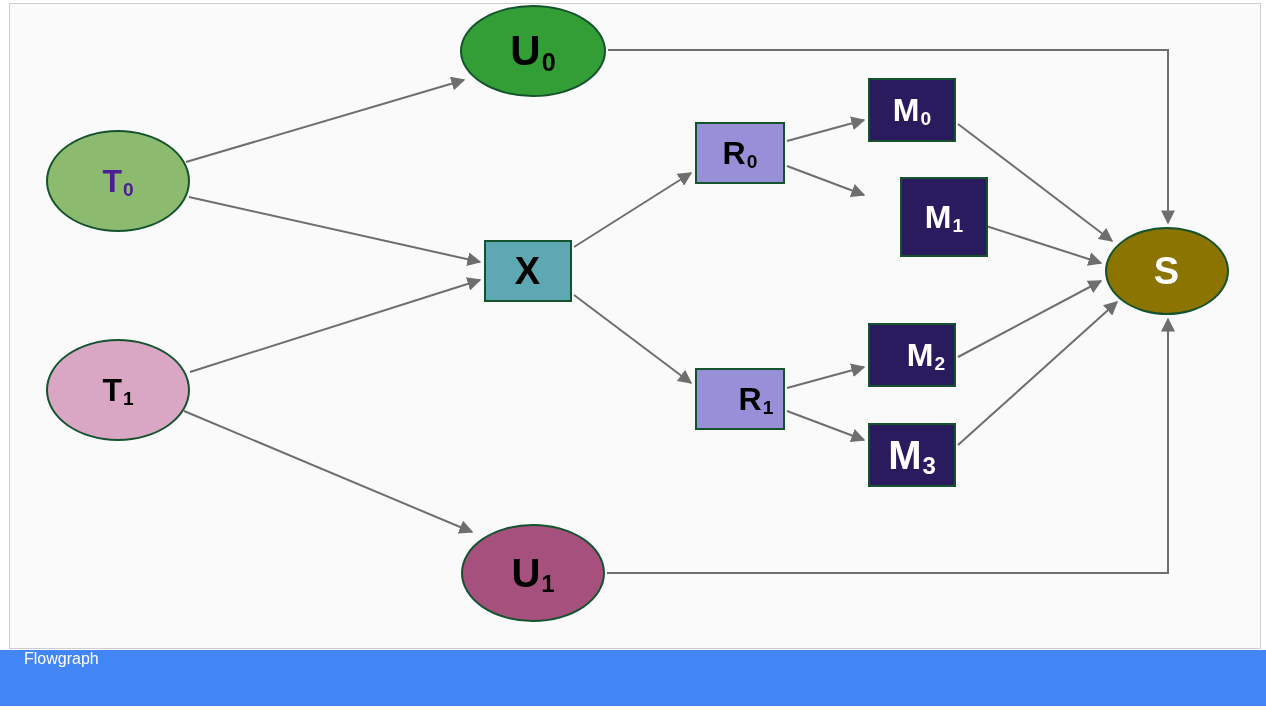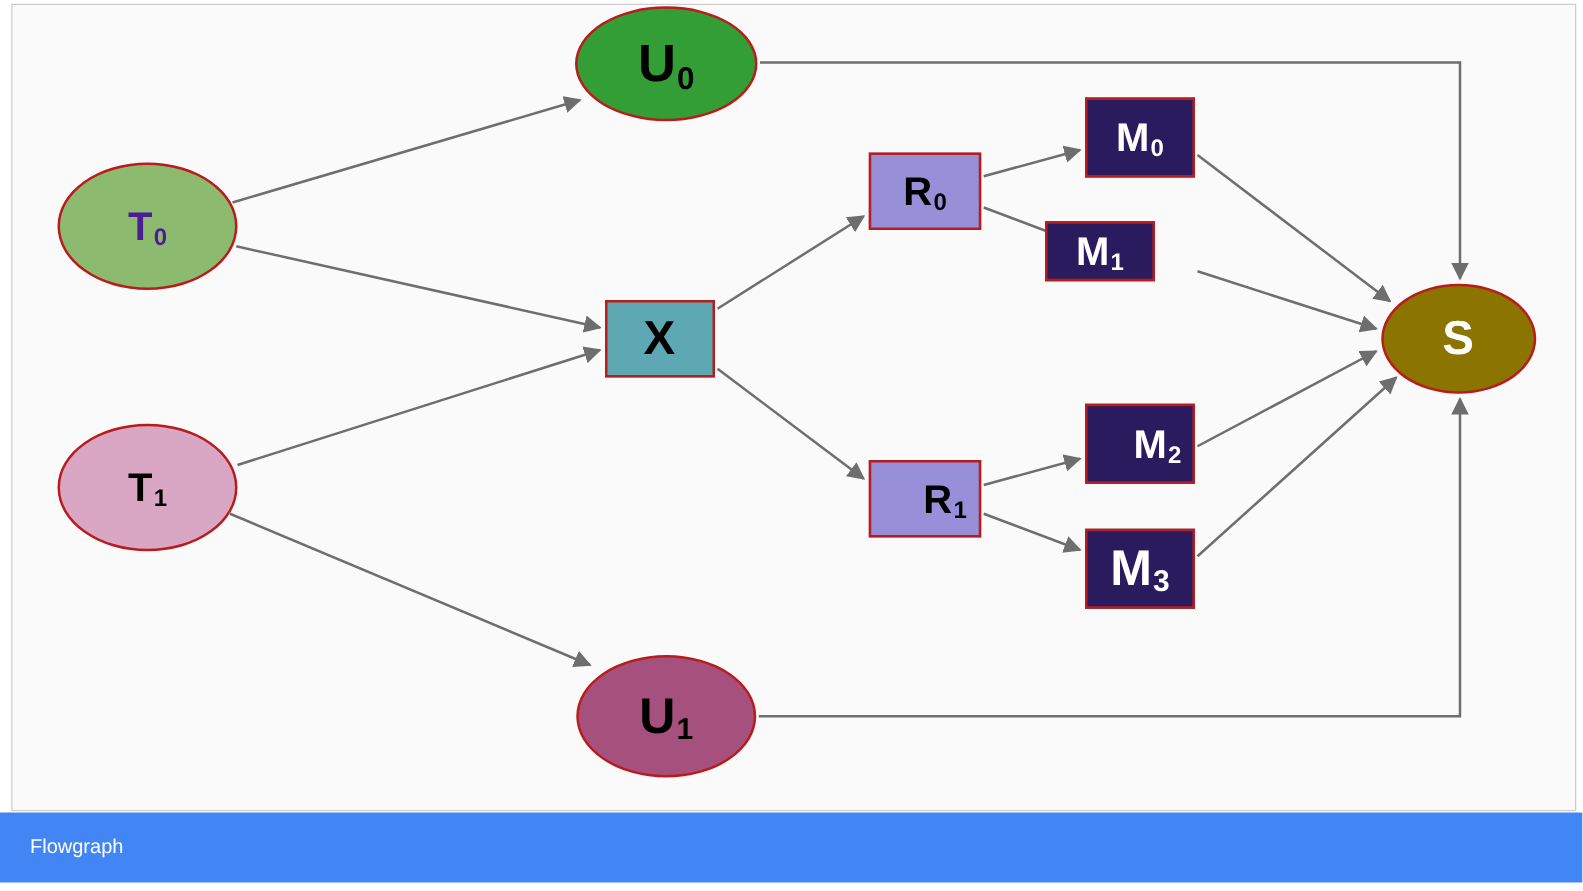--- a/index.html
+++ b/index.html
@@ -23,38 +23,38 @@
   #edge-layer {
     position: absolute; left: 0; top: 0;
     width: 1266px; height: 650px;
     z-index: 1;
   }
 
   .node {
     position: absolute;
     display: flex; align-items: center; justify-content: center;
     font-weight: bold;
-    border: 2px solid #b91c1c;
+    border: 2px solid #14532d;
     box-sizing: border-box;
     z-index: 2;
     line-height: 1;
   }
   .node.ellipse { border-radius: 50%; }
   .lbl { white-space: nowrap; }
   .sub {
     font-size: 0.6em;
     position: relative;
     top: 0.22em;
     margin-left: 1px;
   }
 
   .statusbar {
     position: absolute; left: 0; top: 650px;
     width: 1266px; height: 56px;
-    display: flex; align-items: center;
+    display: flex; 
     padding-left: 24px;
     box-sizing: border-box;
     font-size: 16px;
     z-index: 3;
   }
 </style>
 </head>
 <body>
 
 <div class="stage">
@@ -110,21 +110,21 @@
   </div>
 
   <div class="node rect" id="node-R1" style="left: 695px; top: 368px; width: 90px; height: 62px; font-size: 32px; background: rgb(151, 144, 217); color: rgb(0, 0, 0); padding-left: 32px;">
     <span class="lbl"><span>R</span><span class="sub">1</span></span>
   </div>
 
   <div class="node rect" id="node-M0" style="left: 868px; top: 78px; width: 88px; height: 64px; font-size: 32px; background: rgb(42, 26, 94); color: rgb(255, 255, 255);">
     <span class="lbl"><span>M</span><span class="sub">0</span></span>
   </div>
 
-  <div class="node rect" id="node-M1" style="left: 836px; top: 177px; width: 88px; height: 48px; font-size: 32px; background: rgb(42, 26, 94); color: rgb(255, 255, 255);">
+  <div class="node rect" id="node-M1" style="left: 900px; top: 177px; width: 88px; height: 80px; font-size: 32px; background: rgb(42, 26, 94); color: rgb(255, 255, 255);">
     <span class="lbl"><span>M</span><span class="sub">1</span></span>
   </div>
 
   <div class="node rect" id="node-M2" style="left: 868px; top: 323px; width: 88px; height: 64px; font-size: 32px; background: rgb(42, 26, 94); color: rgb(255, 255, 255); padding-left: 28px;">
     <span class="lbl"><span>M</span><span class="sub">2</span></span>
   </div>
 
   <div class="node rect" id="node-M3" style="left: 868px; top: 423px; width: 88px; height: 64px; font-size: 40px; background: rgb(42, 26, 94); color: rgb(255, 255, 255);">
     <span class="lbl"><span>M</span><span class="sub">3</span></span>
   </div>

